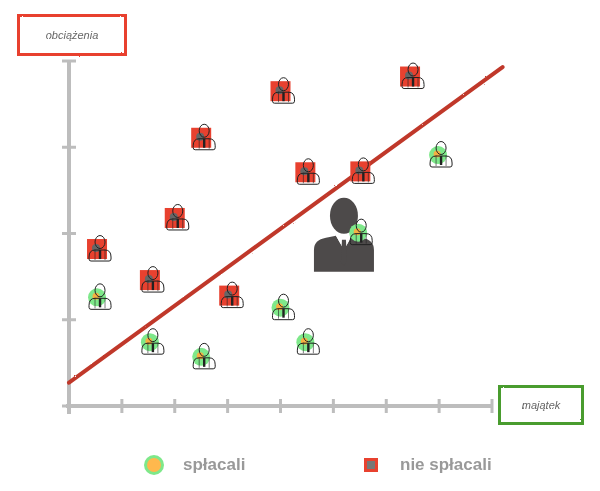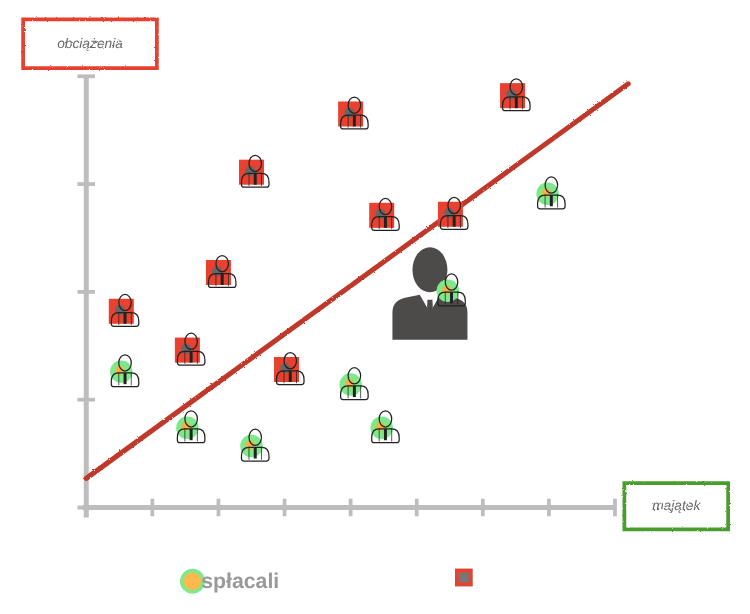--- a/index.html
+++ b/index.html
@@ -4,21 +4,21 @@
 <style>
   html, body { margin: 0; padding: 0; background: #ffffff; }
   body { width: 600px; height: 491px; position: relative; overflow: hidden; font-family: "Liberation Sans", sans-serif; }
   #stage { position: absolute; left: 0; top: 0; width: 600px; height: 491px; }
   .axis-label-box {
     position: absolute; box-sizing: border-box; display: flex; align-items: center; justify-content: center;
     font-style: italic; color: #666666; font-size: 11px; background: #fff;
   }
   #ylabel-box { left: 17px; top: 14px; width: 110px; height: 42px; border: 3px solid #e8412f; }
   #xlabel-box { left: 498px; top: 385px; width: 86px; height: 40px; border: 3px solid #4a9c2e; }
-  .legend { position: absolute; top: 455px; display: flex; align-items: center; gap: 0; color: #999999; font-weight: bold; font-size: 17px; }
+  .legend { position: absolute; top: 455px; display: flex; align-items: center; gap: 22px; color: #999999; font-weight: bold; font-size: 17px; }
   #legend-repaid { left: 147px; }
   #legend-notrepaid { left: 364px; }
   .lg-circle { width: 14px; height: 14px; border-radius: 50%; background: #ffb84d; box-shadow: 0 0 0 3px #7ee88a; box-sizing: border-box; }
   .lg-square { width: 14px; height: 14px; background: #777; border: 3px solid #e8412f; box-sizing: border-box; }
 </style>
 </head>
 <body>
 
 <div id="stage">
   <svg id="chart" width="600" height="491" xmlns="http://www.w3.org/2000/svg">
@@ -151,14 +151,15 @@
   <div id="xlabel-box" class="axis-label-box" style="filter:url(#rough)">
     <span>majątek</span>
   </div>
 
   <div id="legend-repaid" class="legend">
     <span class="lg-circle"></span>
     <span>spłacali</span>
   </div>
   <div id="legend-notrepaid" class="legend">
     <span class="lg-square"></span>
+    <span>nie spłacali</span>
   </div>
 </div>
 
 </body></html>

